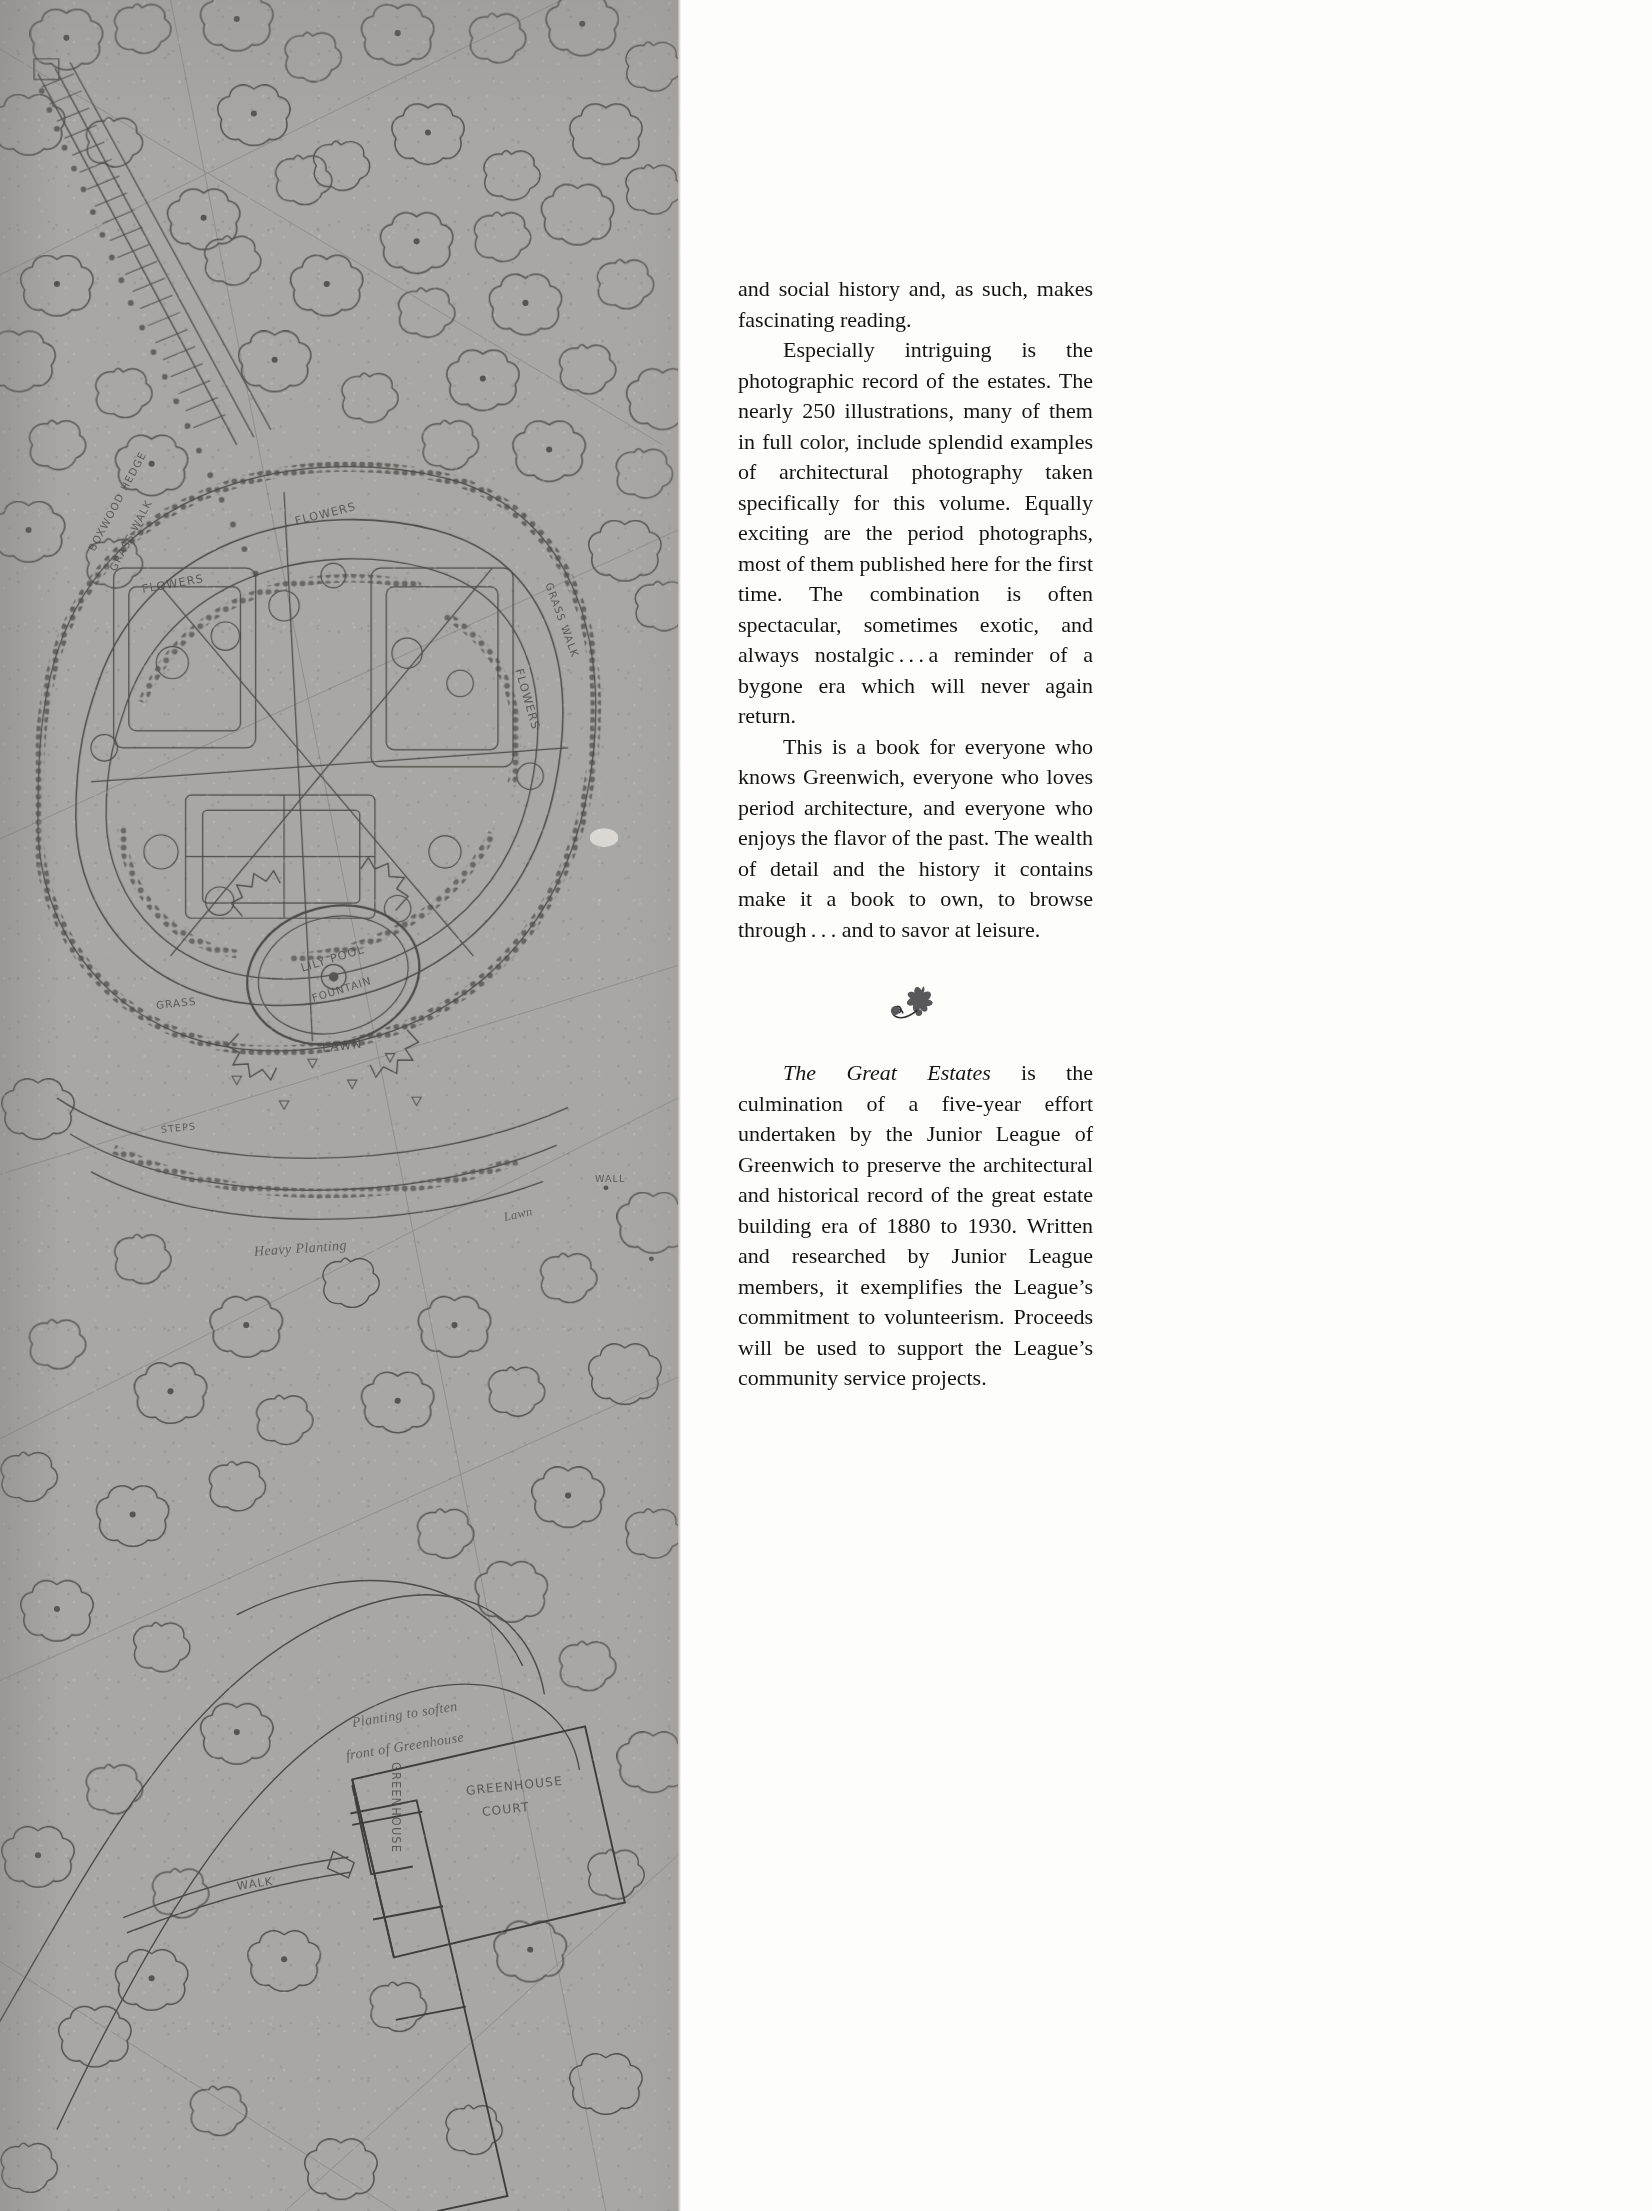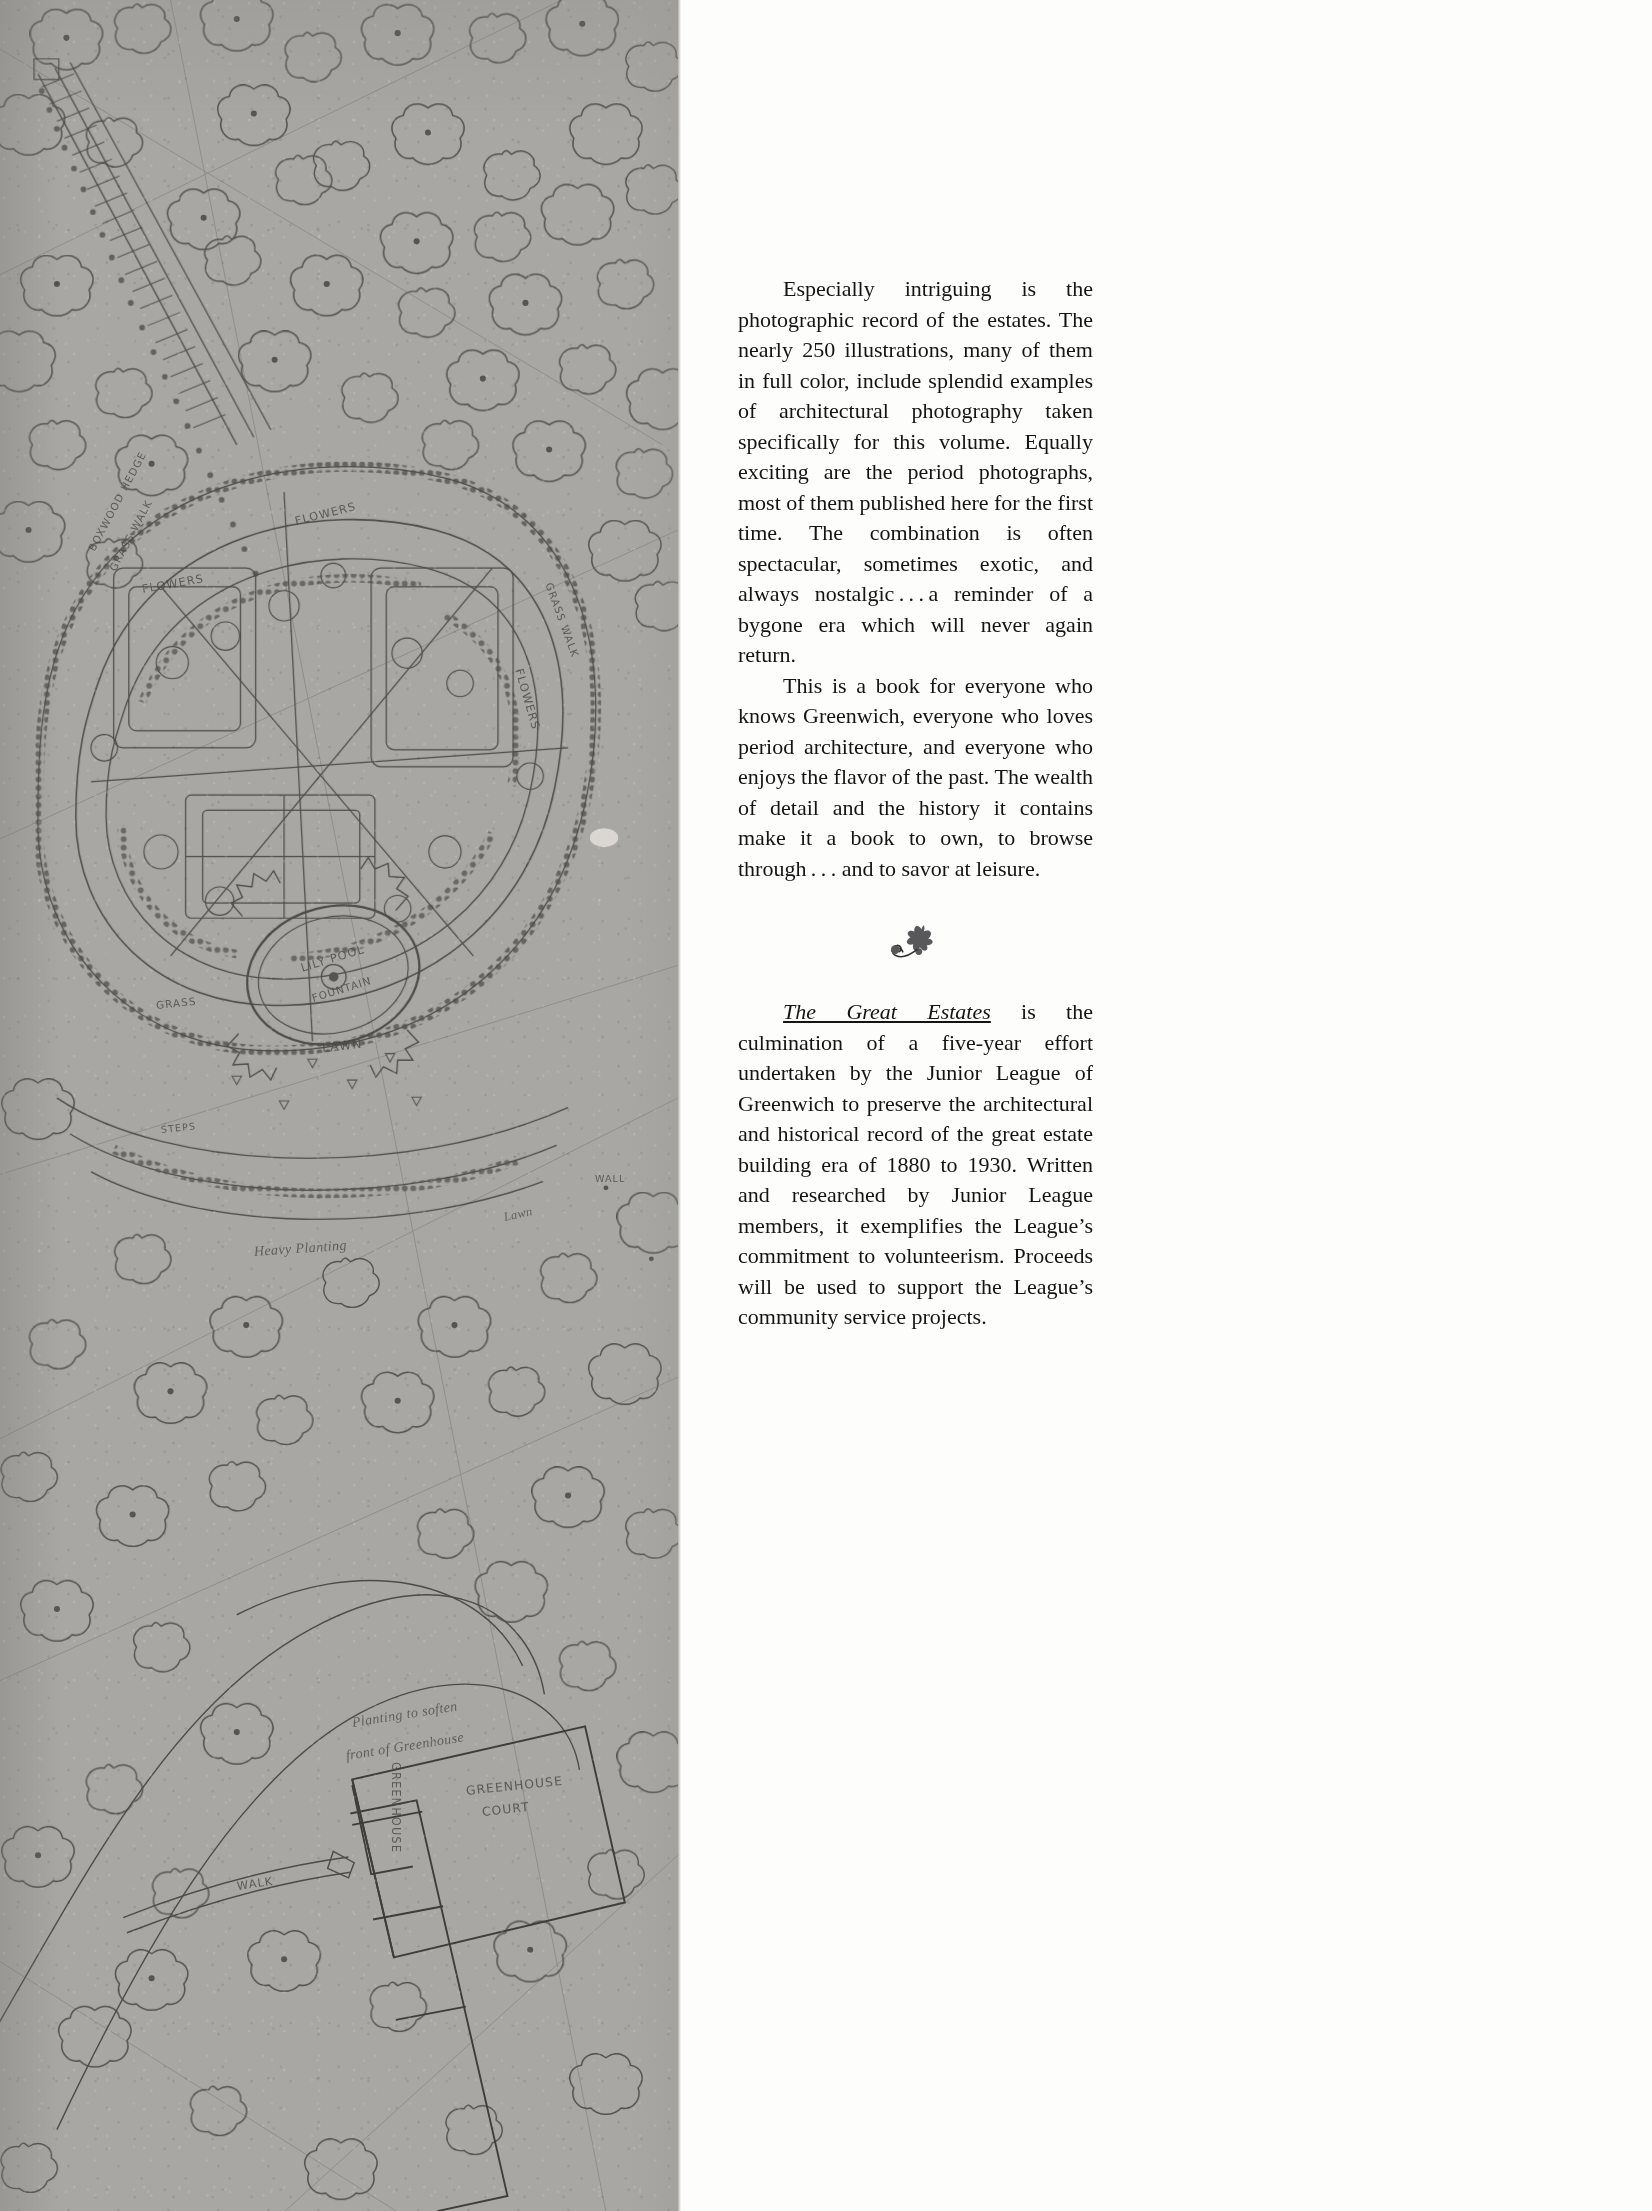--- a/index.html
+++ b/index.html
@@ -76,21 +76,21 @@
     color:#141414;
     font-size:22px;
     line-height:30.5px;
     text-align:justify;
     text-justify:inter-word;
     -webkit-hyphens:none;hyphens:none;
   }
   .flap p{margin:0;}
   .flap p.indent{text-indent:2.05em;}
   .flap p.first{text-indent:0;}
-  .flap .ttl{font-style:italic;text-decoration:underline;}
+  .flap .ttl{font-style:italic;}
   .ornament{
     margin:36px 0 28px 0;
     text-align:center;
     line-height:0;
   }
   .ornament svg{display:inline-block;}
   .seam{
     position:absolute;top:0;left:0;width:2.8px;height:2212px;
     background:linear-gradient(90deg,rgba(168,167,163,.9),rgba(253,253,251,0));
   }
@@ -445,20 +445,21 @@
 
     <div class="grain"></div>
     <div class="vign"></div>
   </div>
 
   <div class="flap">
     <div class="seam"></div>
 
     <div class="col">
 
+      <p class="first">and social history and, as such, makes fascinating reading.</p>
 
       <p class="indent">Especially intriguing is the photographic record of the estates. The nearly 250 illustrations, many of them in full color, include splendid examples of architectural photography taken specifically for this volume. Equally exciting are the period photographs, most of them published here for the first time. The combination is often spectacular, sometimes exotic, and always nostalgic . . . a reminder of a bygone era which will never again return.</p>
 
       <p class="indent">This is a book for everyone who knows Greenwich, everyone who loves period architecture, and everyone who enjoys the flavor of the past. The wealth of detail and the history it contains make it a book to own, to browse through . . . and to savor at leisure.</p>
 
       <div class="ornament">
         <svg width="61" height="49" viewBox="0 0 64 52" aria-hidden="true">
           <g fill="#58585a">
 
             <path d="M40.5,5.5 c1.6,1.6 1.2,4.5 0.2,6.6 c2.6,-1.2 5.6,-1.4 7.1,0.3

